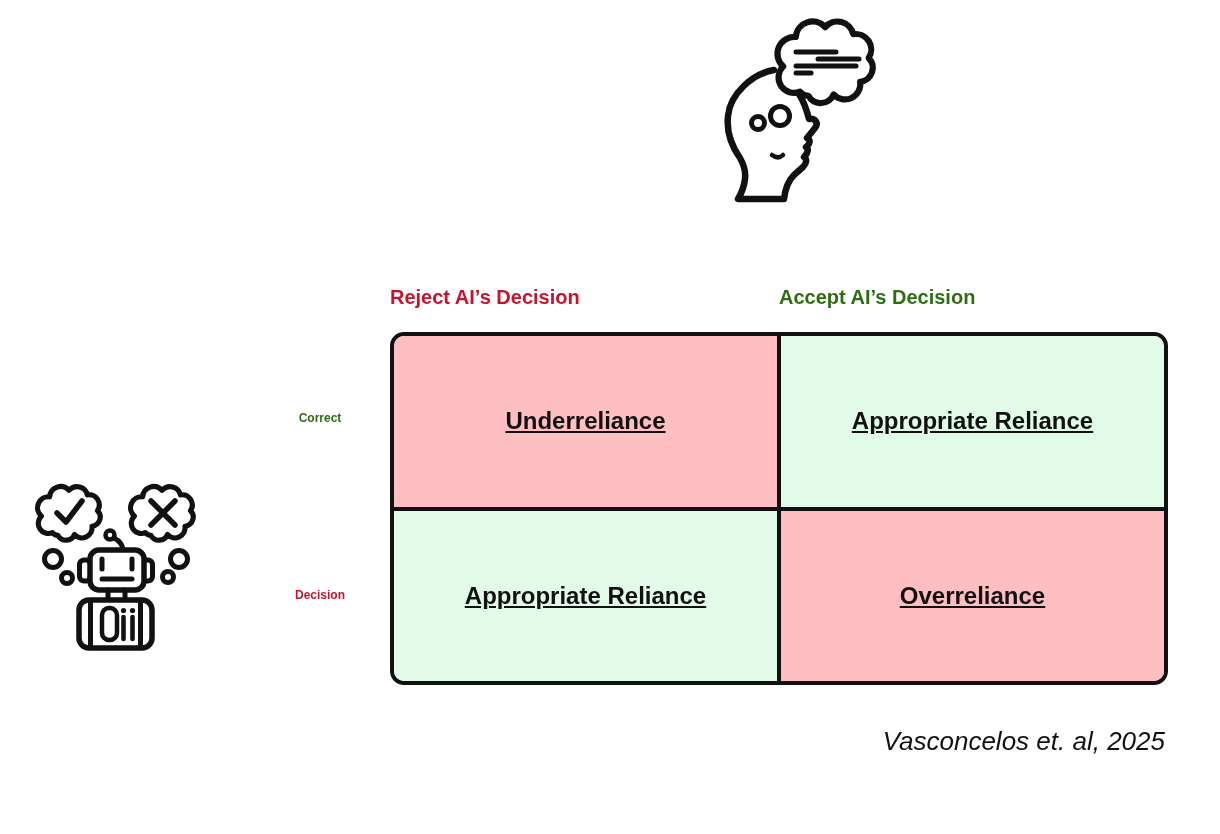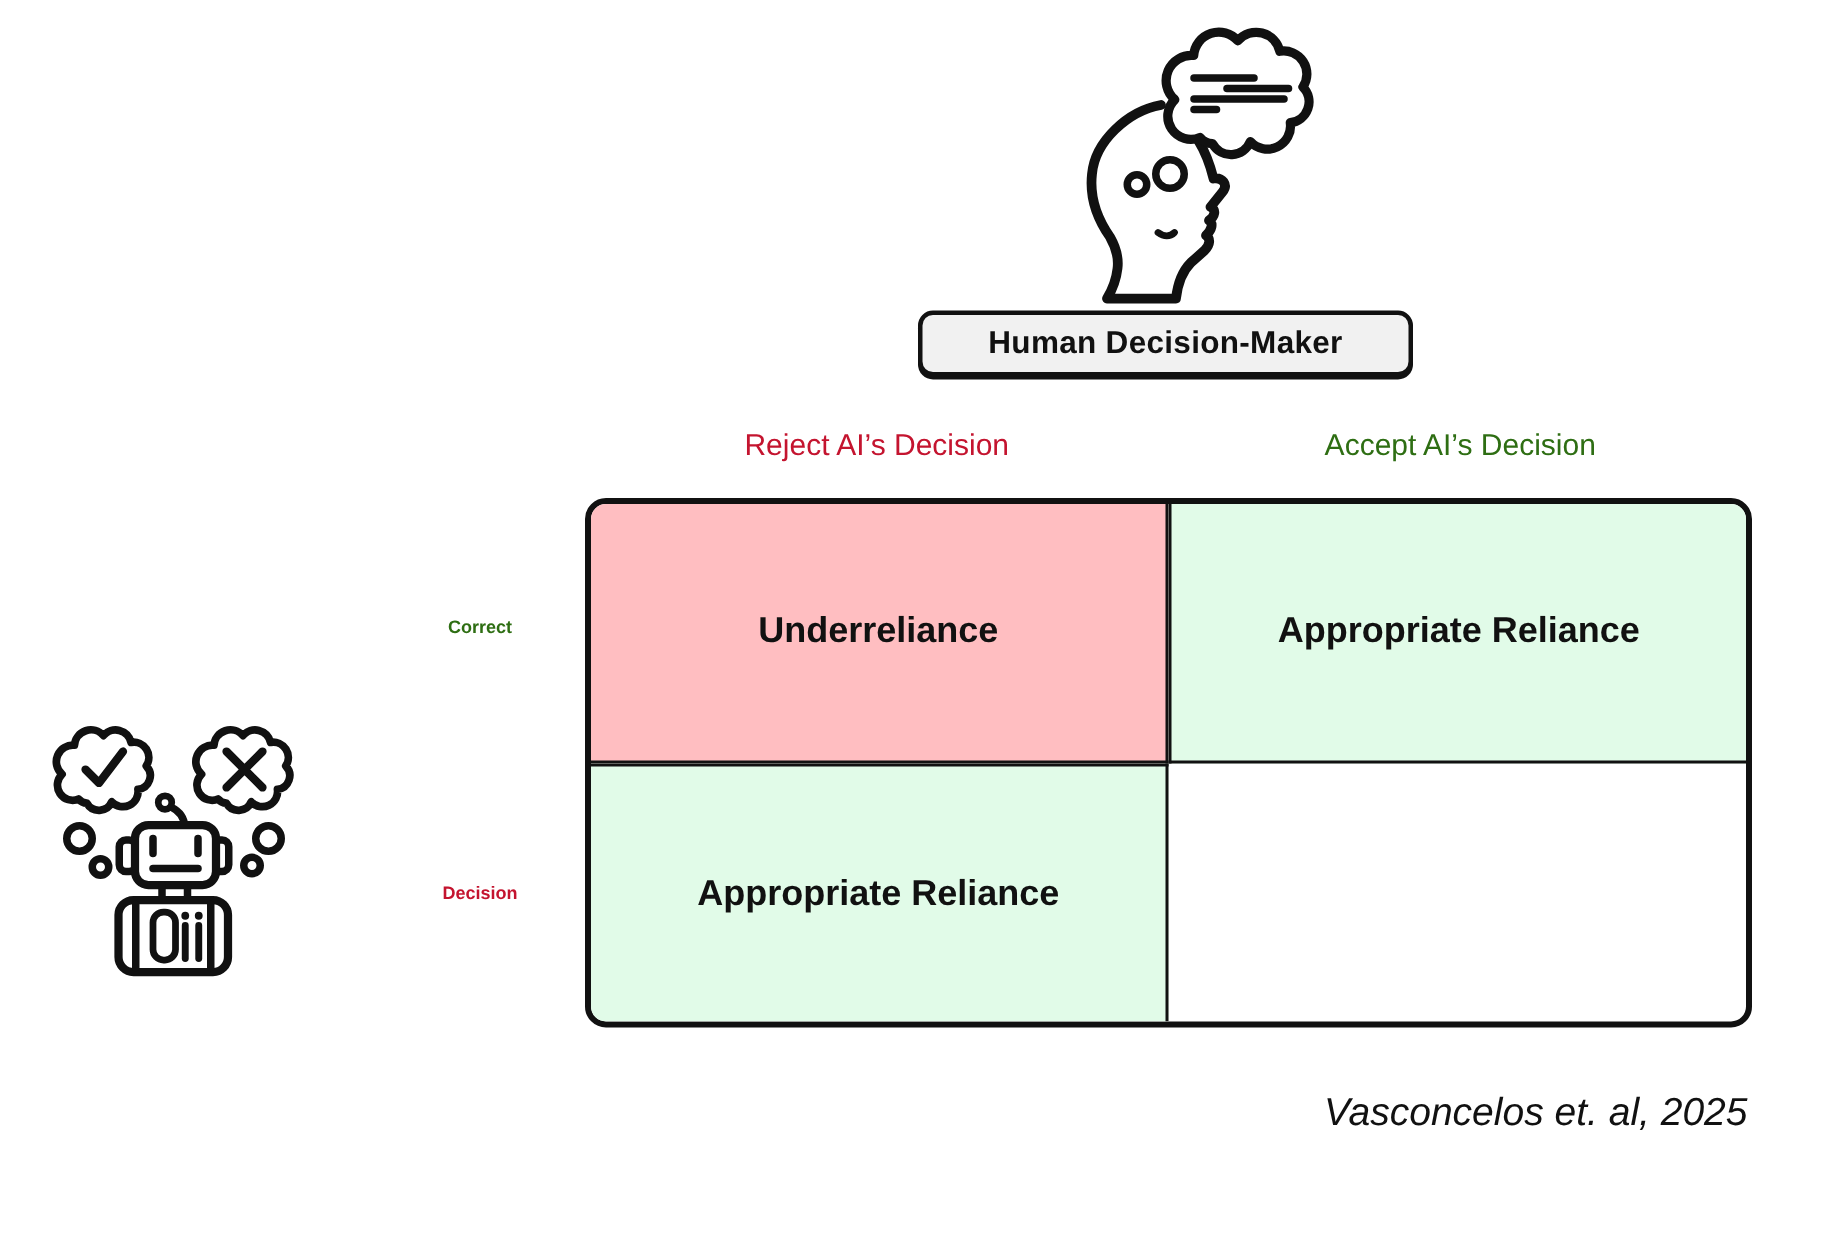--- a/index.html
+++ b/index.html
@@ -12,32 +12,32 @@
     position:absolute;box-sizing:border-box;
     background:var(--box-bg,#f1f1f1);
     border:3px solid var(--ink,#111);
     border-radius:10px;
     box-shadow:0 2px 0 var(--ink,#111);
     display:flex;align-items:center;justify-content:center;
     font-weight:bold;letter-spacing:.2px;
   }
   .human-box{left:612px;top:207px;width:330px;height:44px;font-size:21px;}
   .agent-box{left:15px;top:405px;width:198px;height:46px;font-size:20px;}
-  .col-label{position:absolute;top:286px;width:389px;text-align:center;font-weight:normal;font-size:20px;}
+  .col-label{position:absolute;top:286px;width:389px;text-align:left;font-weight:bold;font-size:20px;}
   .col-label.reject{left:390px;color:var(--red,#c4142f);}
   .col-label.accept{left:779px;color:var(--green,#2e6e13);}
   .row-label{position:absolute;left:248px;width:144px;text-align:center;font-weight:bold;font-size:12px;}
   .row-label.correct{top:411px;color:var(--green,#2e6e13);}
   .row-label.incorrect{top:588px;color:var(--red,#c4142f);}
   .matrix{
     position:absolute;left:390px;top:332px;width:778px;height:353px;
     box-sizing:border-box;border:4px solid var(--ink,#111);border-radius:14px;
     overflow:hidden;display:grid;grid-template-columns:1fr 1fr;grid-template-rows:1fr 1fr;
   }
-  .cell{display:flex;align-items:center;justify-content:center;font-weight:bold;font-size:24px;color:var(--ink,#111);}
+  .cell{display:flex;align-items:center;justify-content:center;font-weight:bold;font-size:24px;color:var(--ink,#111);text-decoration:underline;}
   .cell.pink{background:var(--cell-pink,#ffbec1);}
   .cell.mint{background:var(--cell-mint,#e1fbe8);text-align:right;}
   .cell:nth-child(1){border-right:2px solid var(--ink,#111);border-bottom:2px solid var(--ink,#111);}
   .cell:nth-child(2){border-left:2px solid var(--ink,#111);border-bottom:2px solid var(--ink,#111);}
   .cell:nth-child(3){border-right:2px solid var(--ink,#111);border-top:2px solid var(--ink,#111);}
   .cell:nth-child(4){border-left:2px solid var(--ink,#111);border-top:2px solid var(--ink,#111);}
   .citation{position:absolute;top:706px;right:55px;font-style:italic;font-size:26px;color:var(--ink,#111);margin-top:20px;}
   .icon-svg{position:absolute;}
   .human-icon{left:710px;top:10px;}
   .robot-icon{left:27px;top:478px;}
@@ -75,23 +75,20 @@
         <path d="M 108,49 H 149"></path>
         <path d="M 86,56 H 146"></path>
         <path d="M 86,63 H 101"></path>
       </g>
 
       <circle cx="48" cy="113" r="6.5" fill="#ffffff" stroke-width="5"></circle>
       <circle cx="70" cy="106" r="9.5" fill="#ffffff" stroke-width="5"></circle>
     </g>
   </svg>
 
-  <div class="pill human-box">
-    <span>Human Decision-Maker</span>
-  </div>
 
   <div class="col-label reject">Reject AI’s Decision</div>
   <div class="col-label accept">Accept AI’s Decision</div>
 
   <div class="row-label correct">Correct</div>
   <div class="row-label incorrect">Decision</div>
 
 
   <svg class="icon-svg robot-icon" width="178" height="178" viewBox="0 0 178 178" xmlns="http://www.w3.org/2000/svg">
     <g fill="none" stroke="#111111" stroke-linecap="round" stroke-linejoin="round">
@@ -137,17 +134,20 @@
   <div class="matrix">
     <div class="cell pink">
       <span>Underreliance</span>
     </div>
     <div class="cell mint">
       <span>Appropriate Reliance</span>
     </div>
     <div class="cell mint">
       <span>Appropriate Reliance</span>
     </div>
+    <div class="cell pink">
+      <span>Overreliance</span>
+    </div>
   </div>
 
   <div class="citation">Vasconcelos et. al, 2025</div>
 
 </div>
 
 </body></html>

